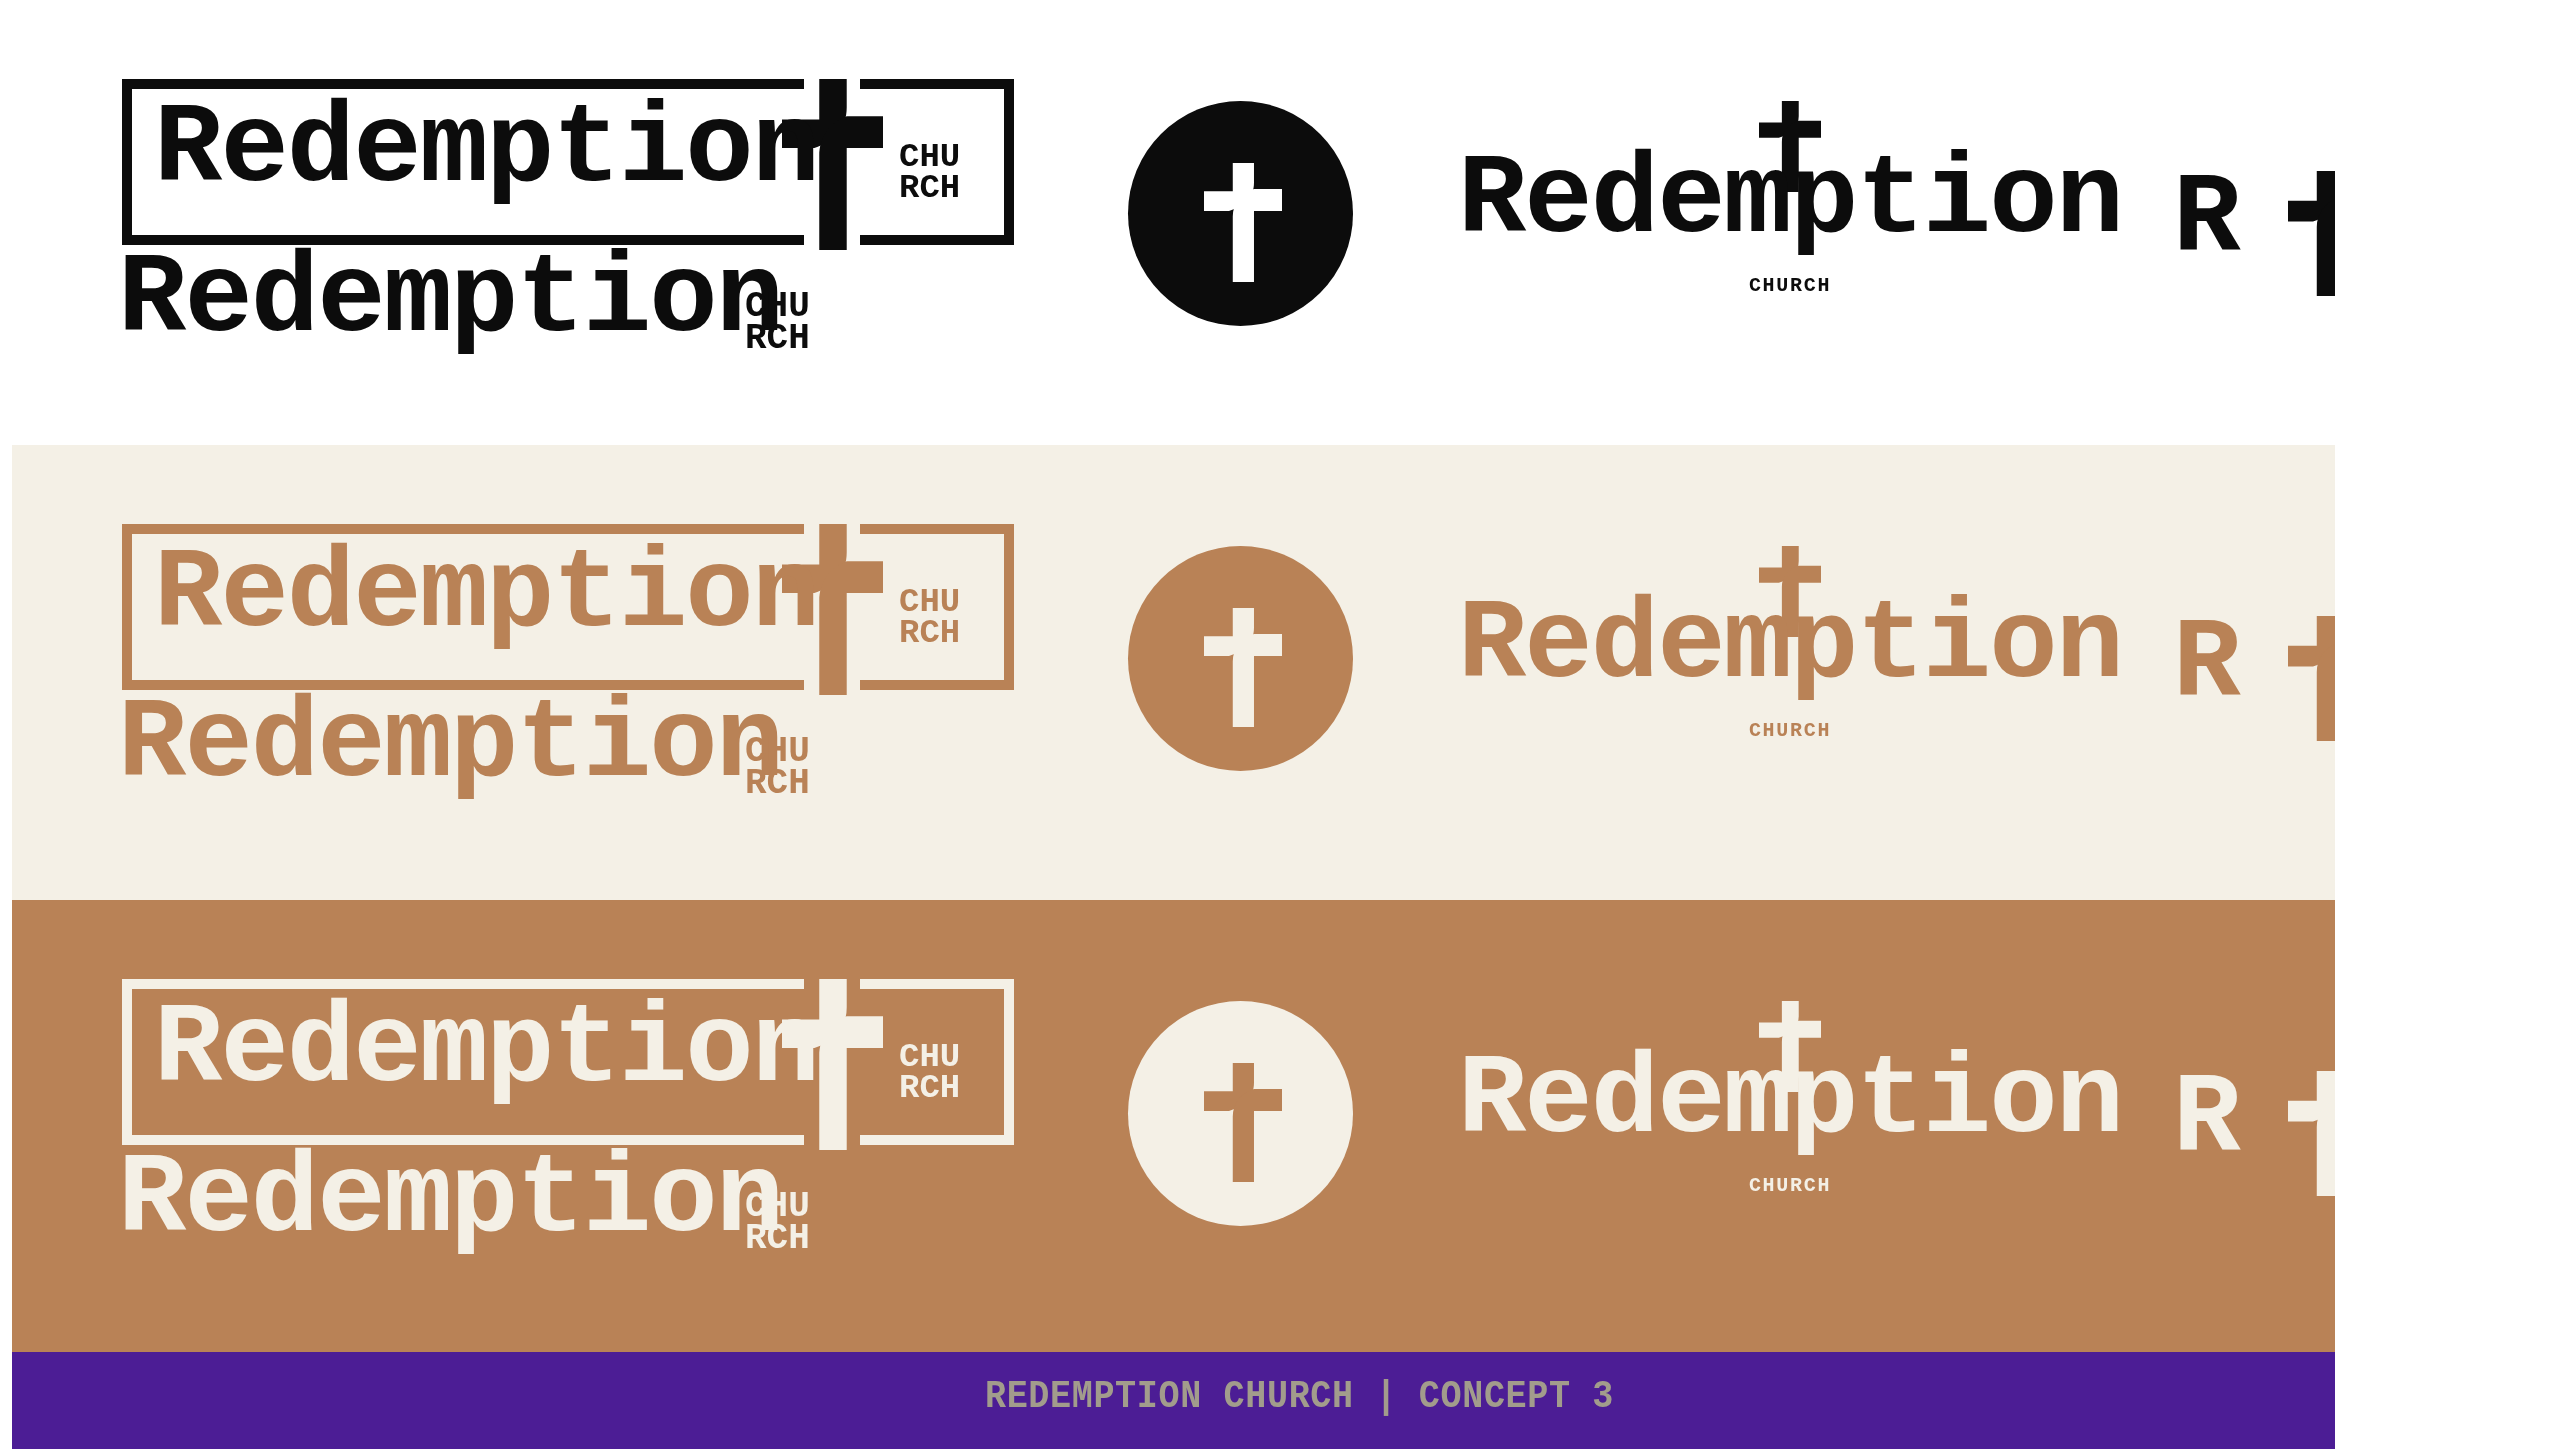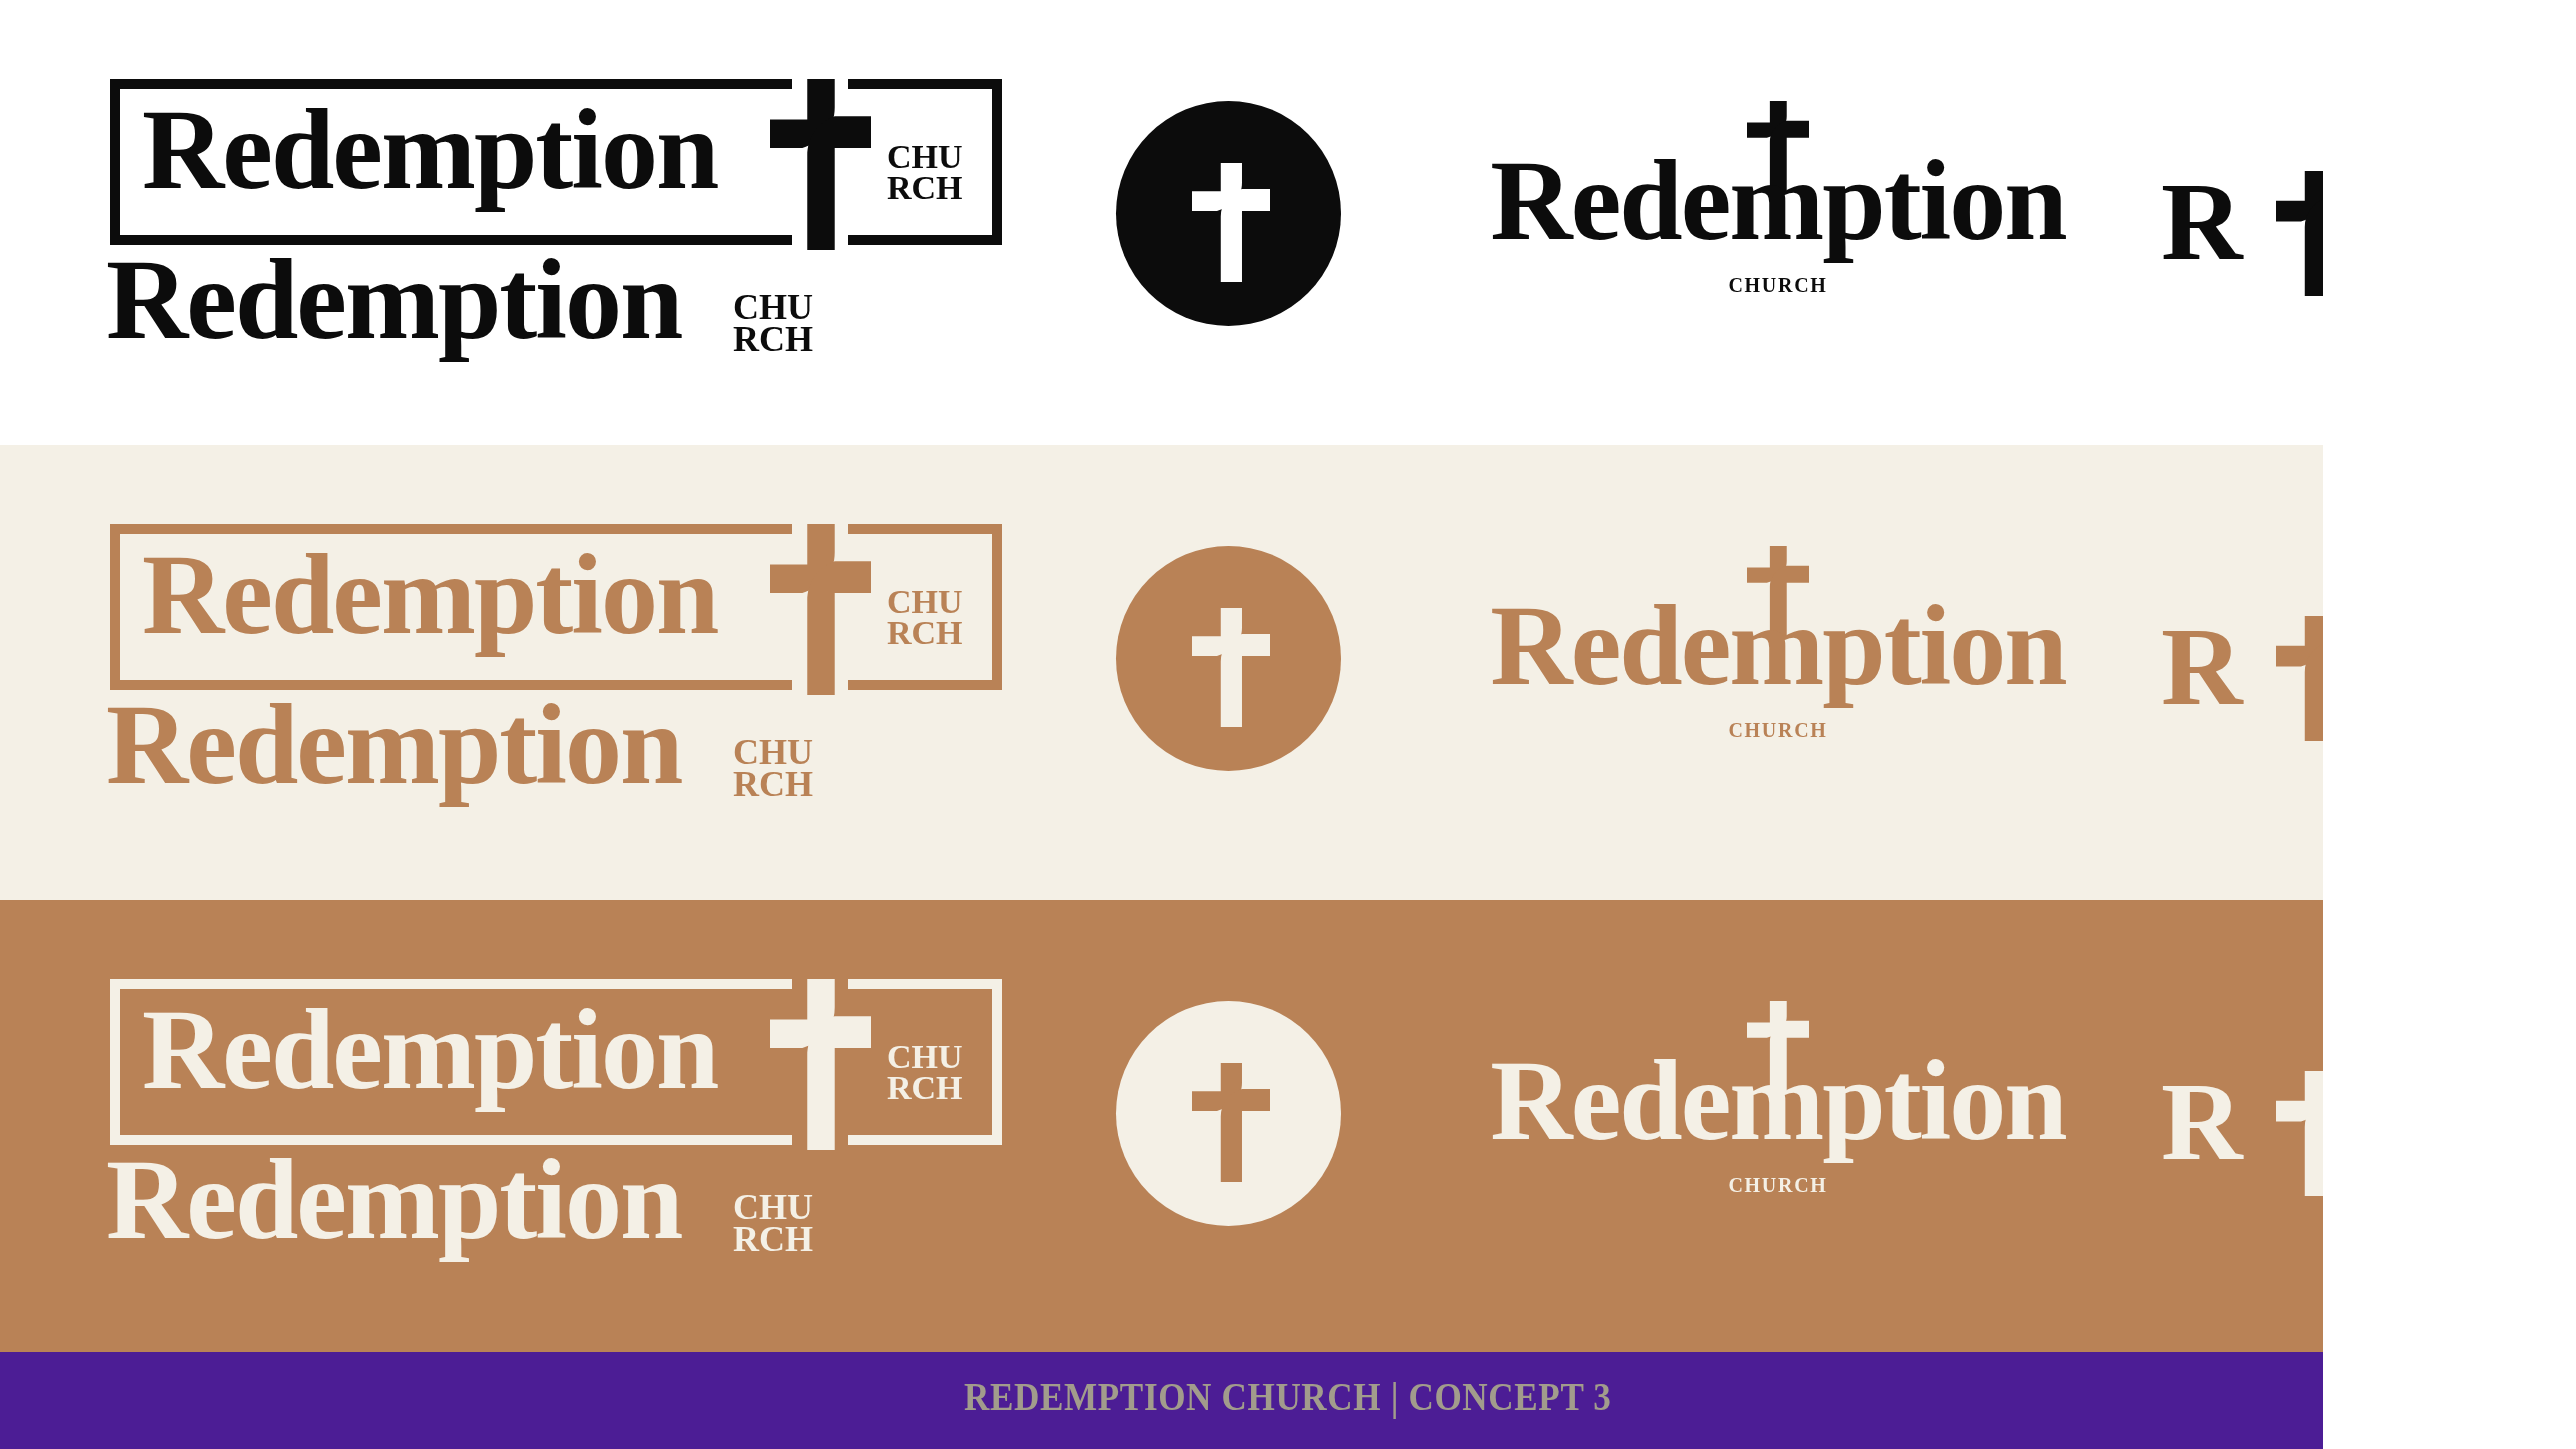--- a/index.html
+++ b/index.html
@@ -1,17 +1,17 @@
 <!DOCTYPE html>
 <html style="font-size:10.7px"><head>
 <meta charset="utf-8">
 <style>
   html,body{margin:0;padding:0;background:#ffffff;}
   #canvas{position:relative;width:2323px;height:1449px;overflow:hidden;
-          font-family:Liberation Serif, serif;background:#ffffff;}
+          font-family:Liberation Mono, monospace;background:#ffffff;margin-left:12px;}
   .band{position:relative;width:2576px;background:var(--bg);}
   .band.b1{height:445px;}
   .band.b2{height:455px;}
   .band.b3{height:453px;}
   .layer{position:absolute;inset:0;}
 
   
   .frame{position:absolute;left:110px;top:79px;width:872px;height:146px;
          border:10.7px solid var(--fg);}
   .gapcover{position:absolute;left:792px;width:56px;background:var(--bg);}

